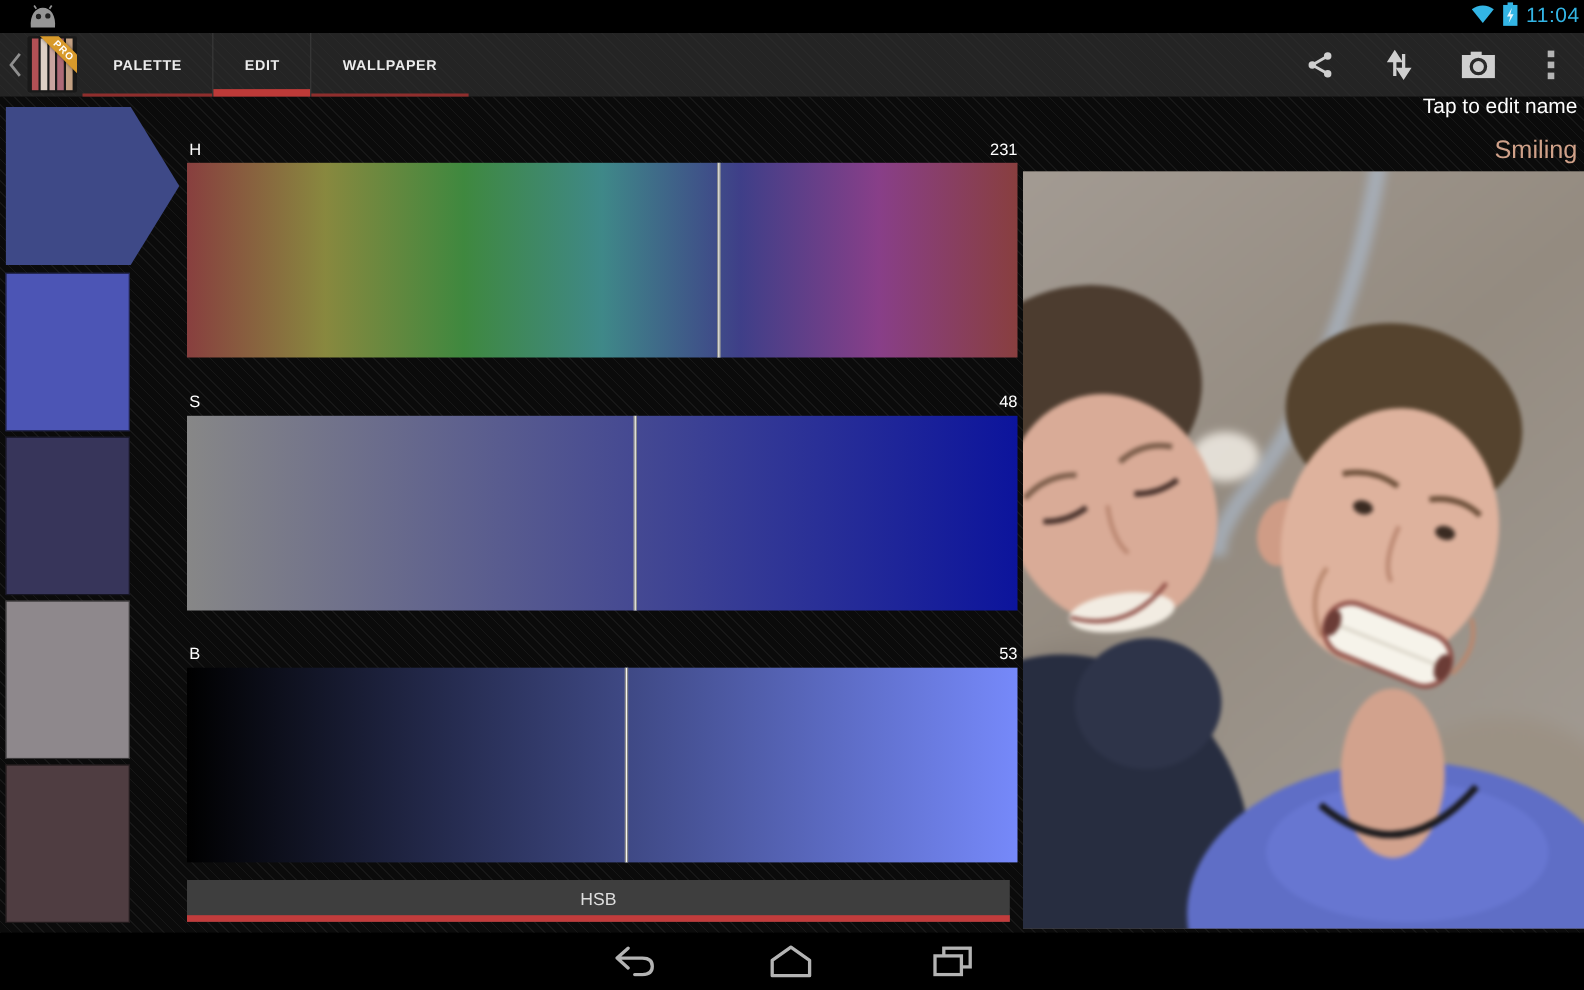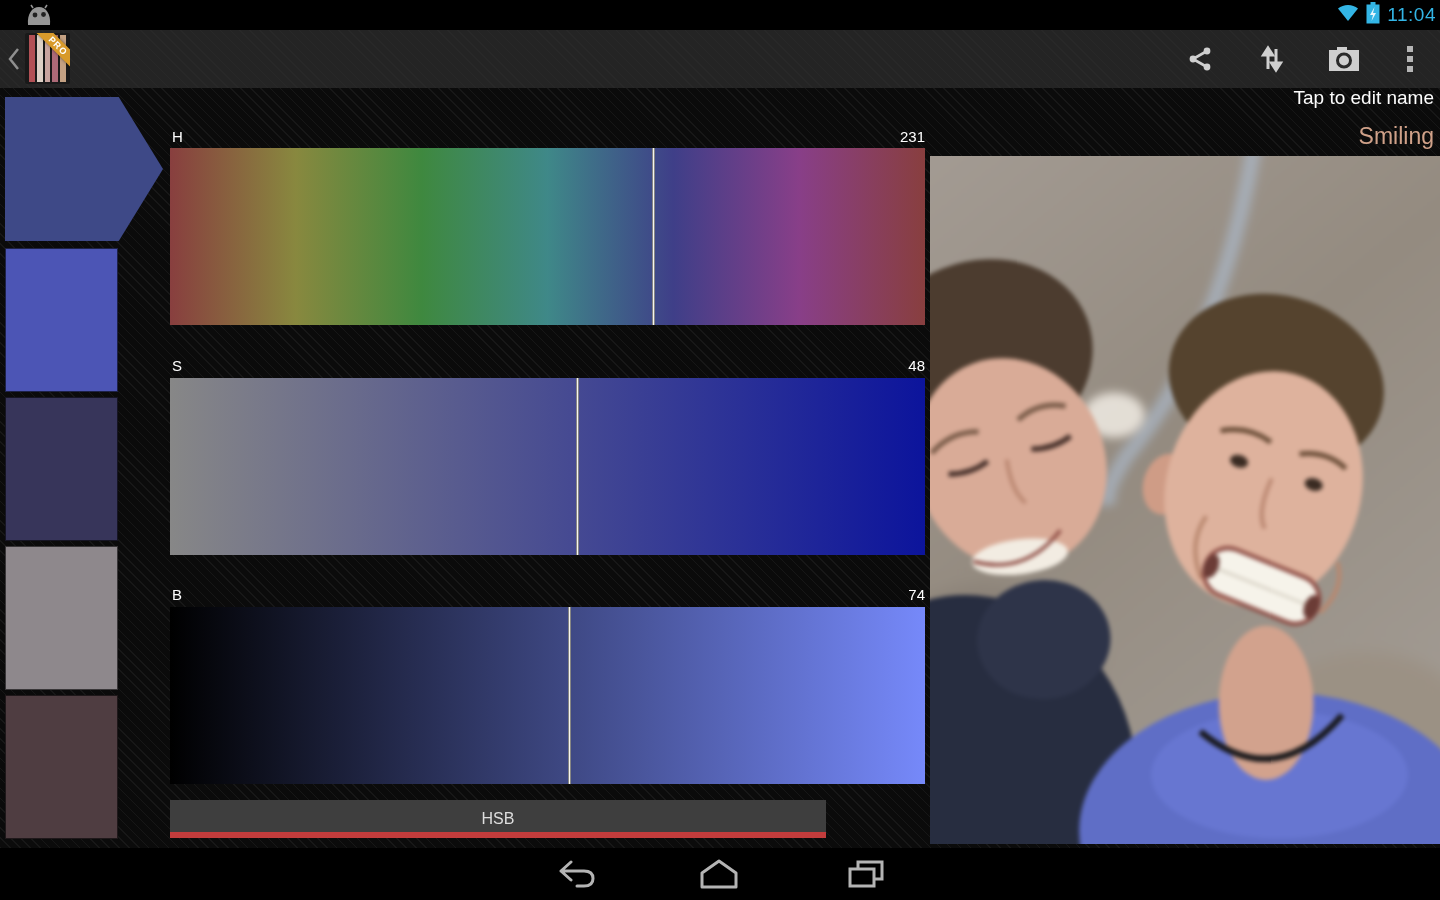--- a/index.html
+++ b/index.html
@@ -48,21 +48,21 @@
   .grad-h{background:linear-gradient(to right,
      hsl(0,37%,39%),hsl(30,37%,39%),hsl(60,37%,39%),hsl(90,37%,39%),
      hsl(120,37%,39%),hsl(150,37%,39%),hsl(180,37%,39%),hsl(210,37%,39%),
      hsl(240,37%,39%),hsl(270,37%,39%),hsl(300,37%,39%),hsl(330,37%,39%),hsl(0,37%,39%));}
   .grad-s{background:linear-gradient(to right,#878787,#0c149c);}
   .grad-b{background:linear-gradient(to right,#000000,#7689fa);}
   .cursor{position:absolute;top:0;bottom:0;width:3px;background:#f5f5f0;
     border-left:1px solid rgba(0,0,0,.45);border-right:1px solid rgba(0,0,0,.45);}
 
   
-  .mode-toggle{position:absolute;left:170px;top:800px;width:656px;height:38px;background:#3e3e3e;display:flex;}
+  .mode-toggle{position:absolute;left:170px;top:800px;width:748px;height:38px;background:#3e3e3e;display:flex;}
   .mode-option{position:relative;flex:1;display:flex;align-items:center;justify-content:center;
     color:#dedede;font-size:16px;cursor:pointer;}
   .mode-option::after{content:"";position:absolute;left:0;right:0;bottom:0;height:2px;background:#6b2424;}
   .mode-option.selected::after{height:6px;background:#c23c3c;}
 
   
   .name-hint{position:absolute;right:6px;top:87px;color:#fdfdfd;font-size:19px;cursor:pointer;}
   .palette-name{position:absolute;right:6px;top:123px;color:#d0a189;font-size:23px;cursor:pointer;}
 
   
@@ -115,20 +115,31 @@
       <div class="stripes">
           <div class="stripe" style="background: rgb(178, 80, 85);"></div>
           <div class="stripe" style="background: rgb(221, 208, 197);"></div>
           <div class="stripe" style="background: rgb(200, 164, 159);"></div>
           <div class="stripe" style="background: rgb(173, 106, 119);"></div>
           <div class="stripe" style="background: rgb(196, 161, 131);"></div>
         </div>
       <div class="pro-ribbon">PRO</div>
     </div>
 
+    <div class="tabs">
+      <div class="tab">
+        <span>PALETTE</span>
+      </div>
+      <div class="tab selected">
+        <span>EDIT</span>
+      </div>
+      <div class="tab">
+        <span>WALLPAPER</span>
+      </div>
+    </div>
 
     <div class="ab-actions">
       <div class="ab-btn">
         <svg width="26" height="26" viewBox="0 0 26 26">
           <circle cx="20" cy="5" r="3.4" fill="#cfcfcf"></circle>
           <circle cx="6" cy="13" r="3.4" fill="#cfcfcf"></circle>
           <circle cx="20" cy="21" r="3.4" fill="#cfcfcf"></circle>
           <line x1="6" y1="13" x2="20" y2="5" stroke="#cfcfcf" stroke-width="2.6"></line>
           <line x1="6" y1="13" x2="20" y2="21" stroke="#cfcfcf" stroke-width="2.6"></line>
         </svg>
@@ -179,21 +190,21 @@
   <div class="slider-label-row" style="top:357px">
     <span class="lbl">S</span>
     <span class="val">48</span>
   </div>
   <div class="slider grad-s" style="top:378px">
     <div class="cursor" style="left: calc(54% - 2px);"></div>
   </div>
 
   <div class="slider-label-row" style="top:586px">
     <span class="lbl">B</span>
-    <span class="val">74</span>
+    <span class="val">53</span>
   </div>
   <div class="slider grad-b" style="top:607px">
     <div class="cursor" style="left: calc(53% - 2px);"></div>
   </div>
 
   <div class="mode-toggle">
     <div class="mode-option selected">
       <span>HSB</span>
     </div>
   </div>

